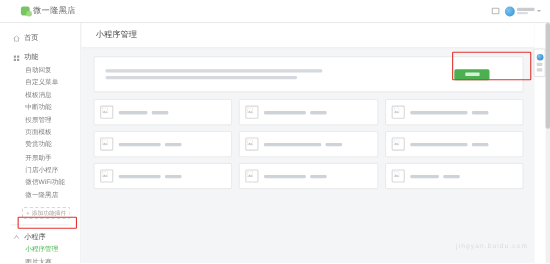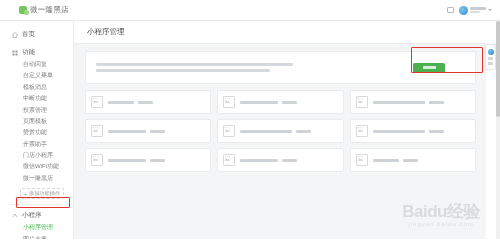--- a/index.html
+++ b/index.html
@@ -358,21 +358,20 @@
               <rect x="0" y="0" width="12" height="12" fill="none" stroke="#c0c0c0" stroke-width="1.5" stroke-dasharray="3 2"></rect>
               <path d="M1 11 4 6 7 9 9 7 11 11z" fill="#c8c8c8"></path>
             </svg>
         </div>
         <div class="card-name w1"></div>
         <div class="card-status"></div>
       </div>
     </div>
 
     <div class="watermark">
-      <div class="wm-main">Baidu经验</div>
       <div class="wm-sub">jingyan.baidu.com</div>
     </div>
   </div>
 
   <div class="float-widget">
     <div class="fw-dot"></div>
     <div class="fw-line"></div>
     <div class="fw-line"></div>
   </div>
 

